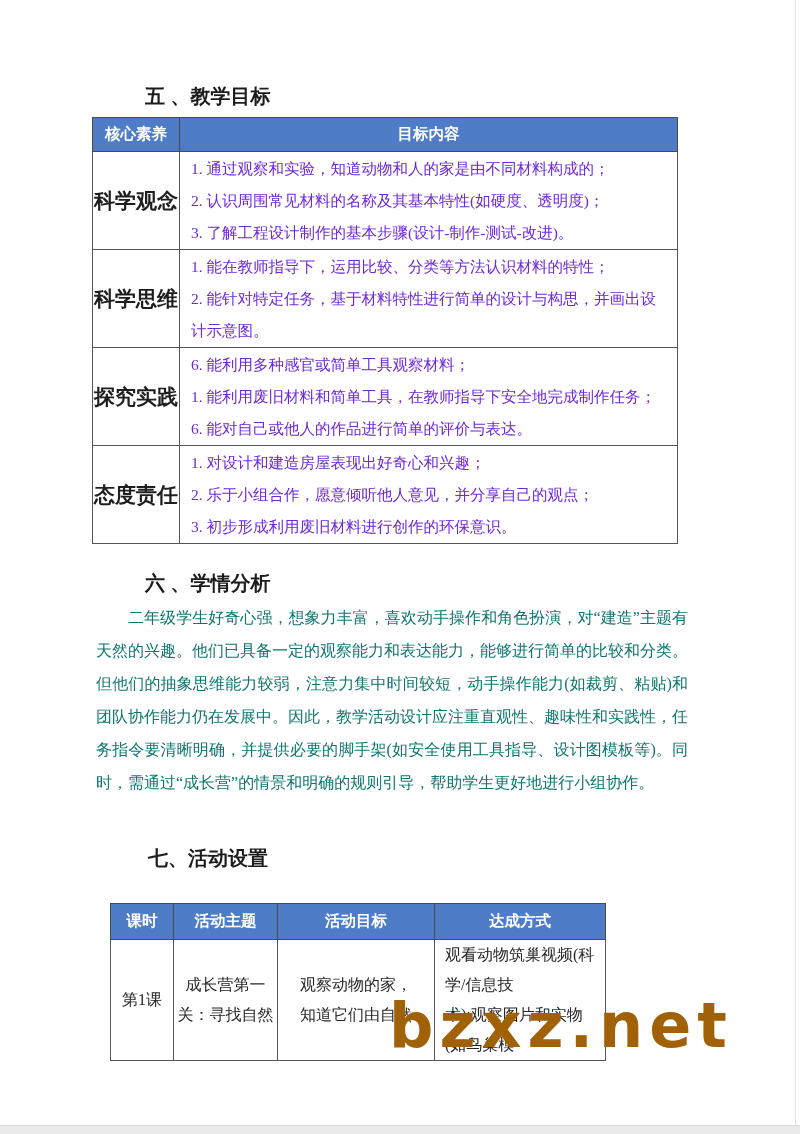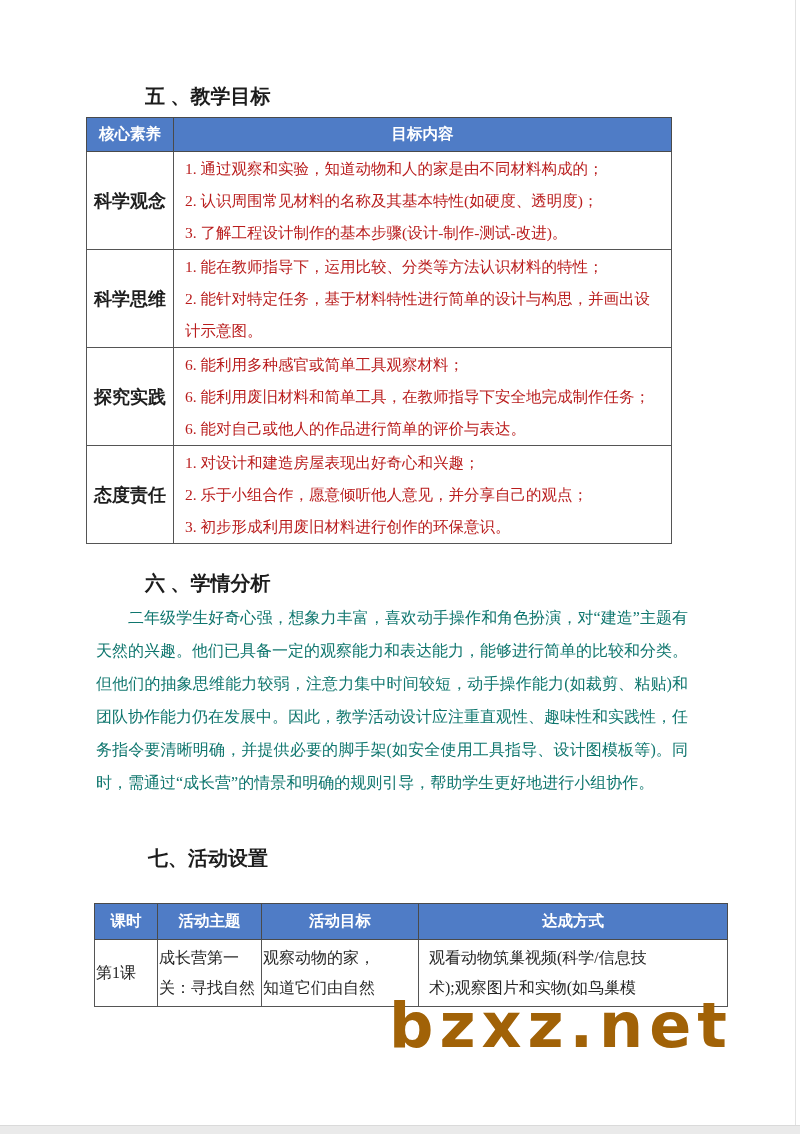--- a/index.html
+++ b/index.html
@@ -16,41 +16,41 @@
   }
   table { border-collapse:collapse; table-layout:fixed; position:absolute; background:#fff; }
   th, td { border:1px solid #555; overflow:hidden; }
   th.hd {
     background:#4F7CC6; color:#ffffff;
     font-family:"Liberation Sans", sans-serif; font-weight:bold;
     font-size:15.5px; text-align:center; vertical-align:middle;
     border-color:#4a4a4a;
   }
   
-  #table1 { left:86px; top:117px; width:586px; }
+  #table1 { left:92px; top:117px; width:586px; }
   #table1 th.hd { height:31px; }
   #table1 td.row-label, #table1 th.row-label {
     width:84px; text-align:center; vertical-align:middle;
     font-family:"Liberation Sans", sans-serif; font-weight:bold;
-    font-size:18px; color:#1e1e1e; background:#fff;
+    font-size:21px; color:#1e1e1e; background:#fff;
     height:95px;
   }
   #table1 td.items {
     vertical-align:middle; padding:0 8px 0 11px;
-    font-size:15.5px; color:#b91c1c;
+    font-size:15.5px; color:#6d28d9;
   }
   #table1 .obj-item { line-height:32px; text-align:left; }
   
-  #table2 { left:94px; top:903px; width:634px; }
+  #table2 { left:110px; top:903px; width:496px; }
   #table2 th.hd { height:33px; }
   #table2 td {
     height:64px; vertical-align:middle;
     font-size:16px; color:#262626; white-space:pre-line; line-height:30px;
   }
-  #table2 td.c { text-align:left; }
+  #table2 td.c { text-align:center; }
   #table2 td.l { text-align:left; padding:0 5px 0 10px; }
   #para {
     position:absolute; left:96px; top:601px; width:592px;
     font-size:16px; line-height:33px; color:#0f766e;
     text-align:justify; text-indent:32px;
   }
   #watermark {
     position:absolute; left:368px; top:996px;
     font-family:"DejaVu Sans", sans-serif; font-weight:bold;
     font-size:62px; line-height:60px; letter-spacing:6px;
@@ -90,21 +90,21 @@
       <td class="row-label">科学思维</td>
       <td class="items">
         <div class="obj-item">1. 能在教师指导下，运用比较、分类等方法认识材料的特性；</div>
         <div class="obj-item">2. 能针对特定任务，基于材料特性进行简单的设计与构思，并画出设计示意图。</div>
       </td>
     </tr>
     <tr>
       <td class="row-label">探究实践</td>
       <td class="items">
         <div class="obj-item">6. 能利用多种感官或简单工具观察材料；</div>
-        <div class="obj-item">6. 能利用废旧材料和简单工具，在教师指导下安全地完成制作任务；</div>
+        <div class="obj-item">1. 能利用废旧材料和简单工具，在教师指导下安全地完成制作任务；</div>
         <div class="obj-item">6. 能对自己或他人的作品进行简单的评价与表达。</div>
       </td>
     </tr>
     <tr>
       <td class="row-label">态度责任</td>
       <td class="items">
         <div class="obj-item">1. 对设计和建造房屋表现出好奇心和兴趣；</div>
         <div class="obj-item">2. 乐于小组合作，愿意倾听他人意见，并分享自己的观点；</div>
         <div class="obj-item">3. 初步形成利用废旧材料进行创作的环保意识。</div>
       </td>

